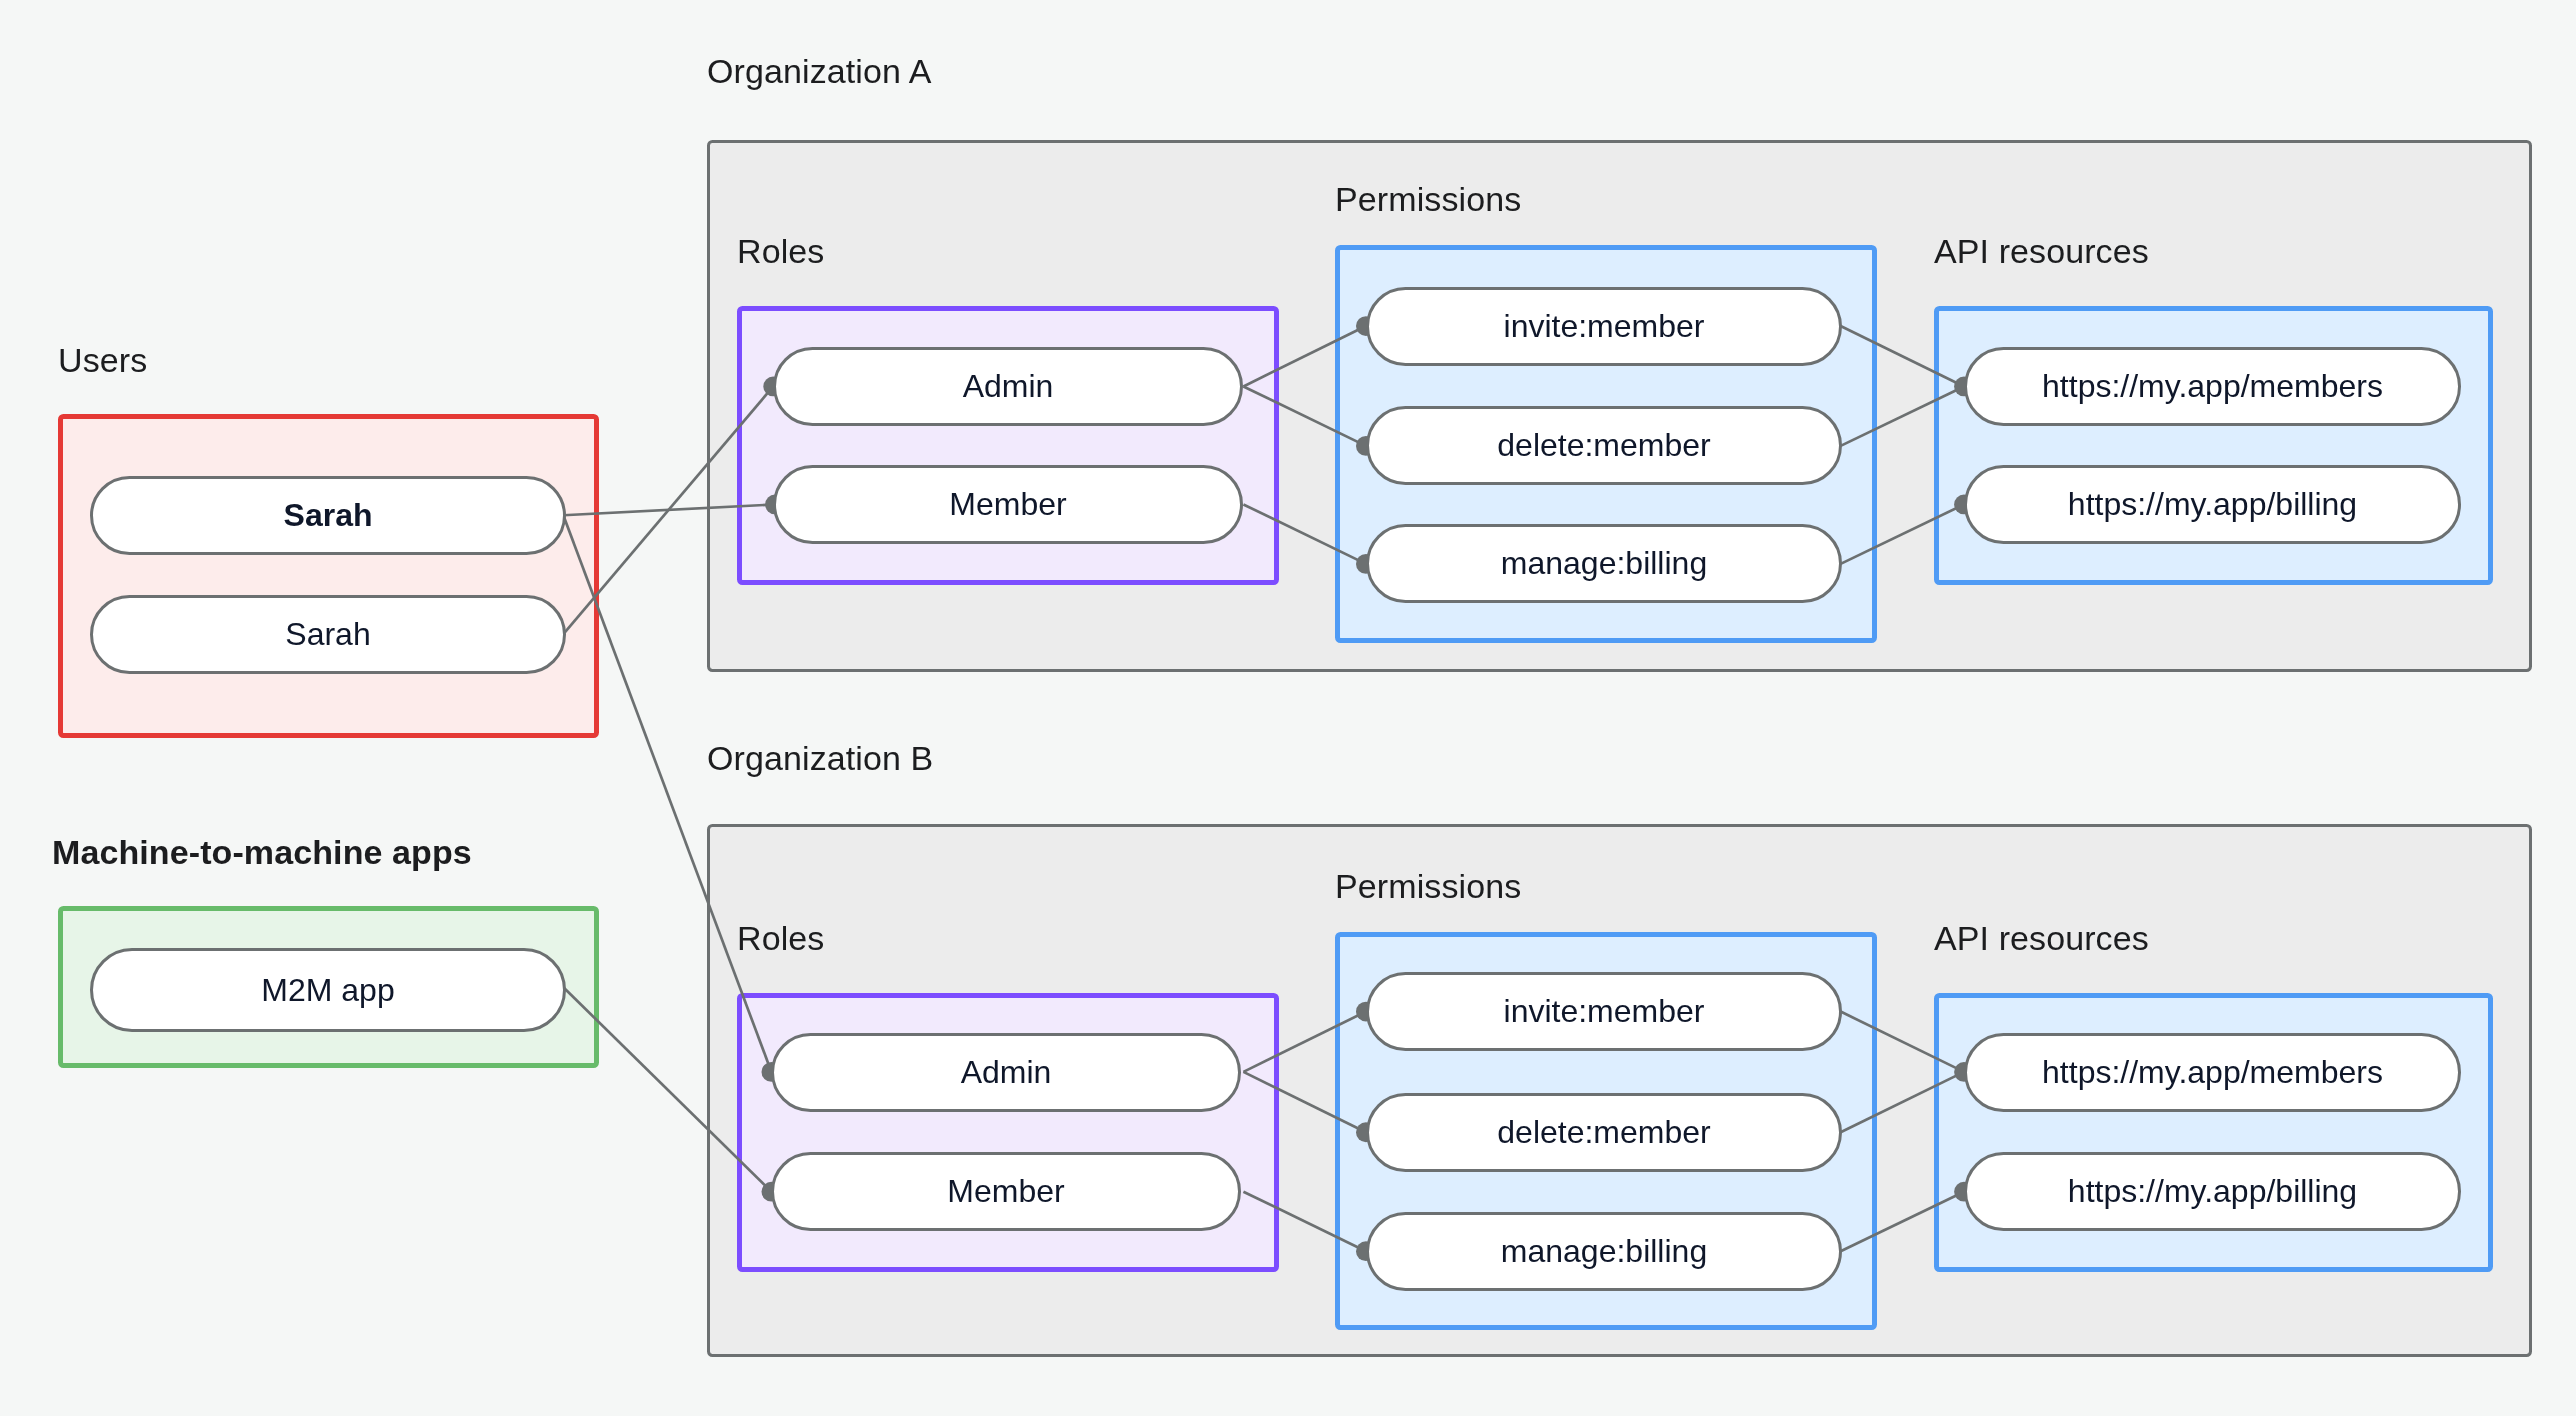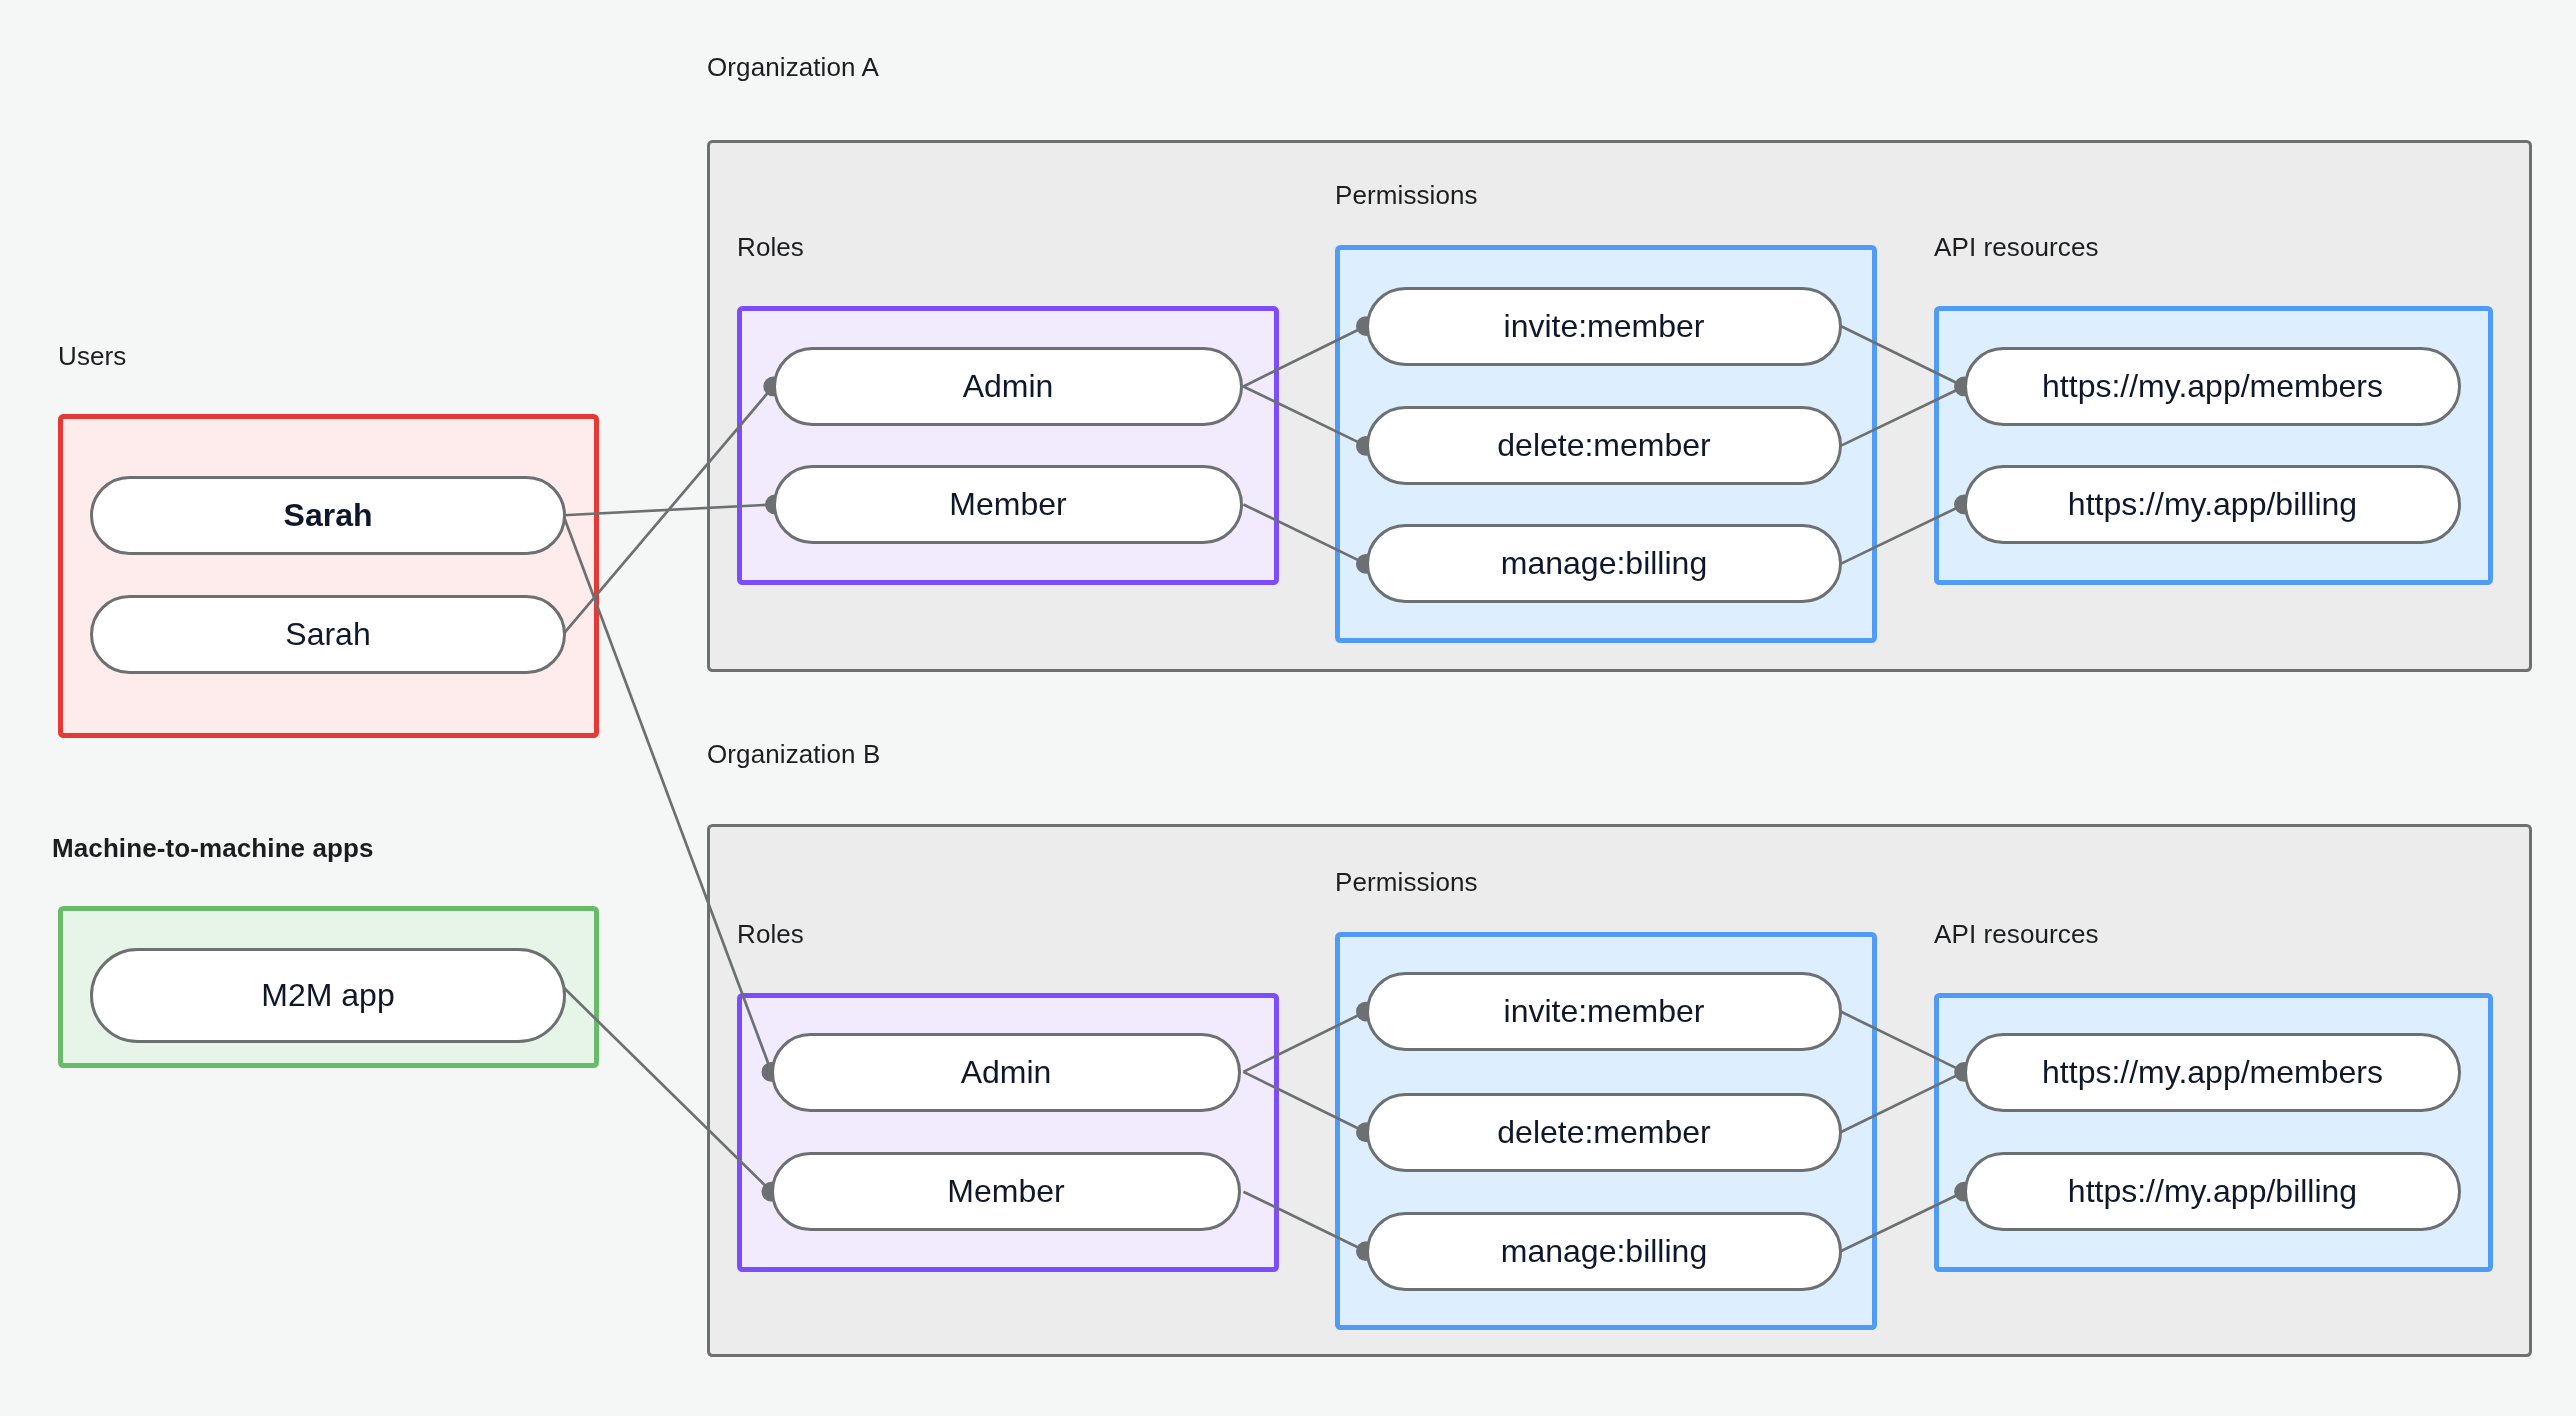--- a/index.html
+++ b/index.html
@@ -25,21 +25,21 @@
     height: 1416px;
     pointer-events: none;
     z-index: 5;
   }
   #edges line { stroke: #6c7071; stroke-width: 3; }
   #edges circle { fill: #6c7071; }
 
   
   .group-label {
     position: absolute;
-    font-size: 26px;
+    font-size: 34px;
     color: #1c1d1f;
     white-space: nowrap;
     letter-spacing: 0.1px;
     z-index: 8;
   }
   .box {
     position: absolute;
     box-sizing: border-box;
     z-index: 2;
   }
@@ -138,21 +138,21 @@
     <circle cx="2180" cy="1323" r="11"></circle>
   </svg>
 
   <div class="group-label" style="left:58px; top:341px;">Users</div>
   <div class="box users" style="left:58px; top:414px; width:541px; height:324px;"></div>
   <div class="pill" style="left:90px; top:476px; width:476px; height:79px;font-weight:bold;">Sarah</div>
   <div class="pill" style="left:90px; top:595px; width:476px; height:79px;">Sarah</div>
 
   <div class="group-label" style="left:52px; top:833px;font-weight:bold;">Machine-to-machine apps</div>
   <div class="box m2m" style="left:58px; top:906px; width:541px; height:162px;"></div>
-  <div class="pill" style="left:90px; top:948px; width:476px; height:95px;">M2M app</div>
+  <div class="pill" style="left:90px; top:948px; width:476px; height:84px;">M2M app</div>
 
   <div class="group-label" style="left:707px; top:52px;">Organization A</div>
   <div class="box org" style="left:707px; top:140px; width:1825px; height:532px;"></div>
 
   <div class="group-label" style="left:737px; top:232px;">Roles</div>
   <div class="box roles" style="left:737px; top:306px; width:542px; height:279px;"></div>
   <div class="pill" style="left:773px; top:347px; width:470px; height:79px;">Admin</div>
   <div class="pill" style="left:773px; top:465px; width:470px; height:79px;">Member</div>
 
   <div class="group-label" style="left:1335px; top:180px;">Permissions</div>

